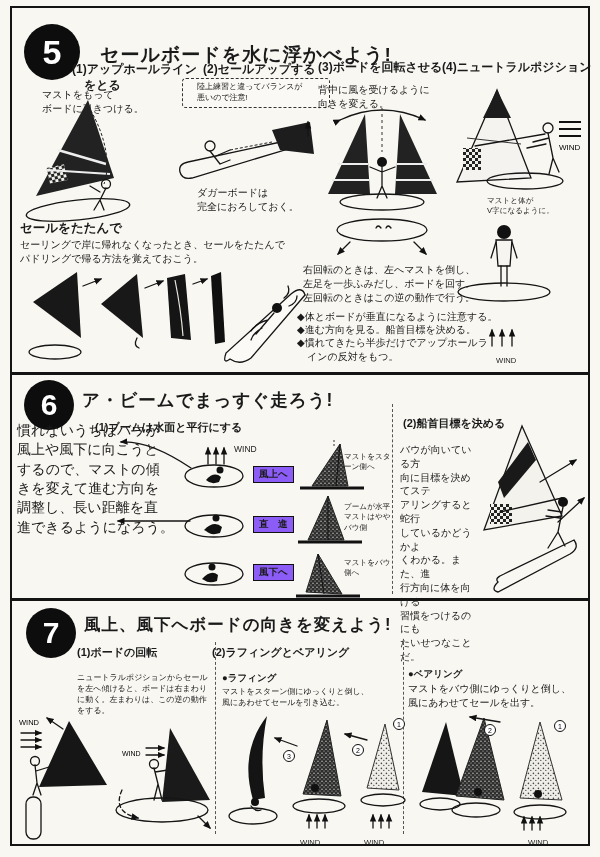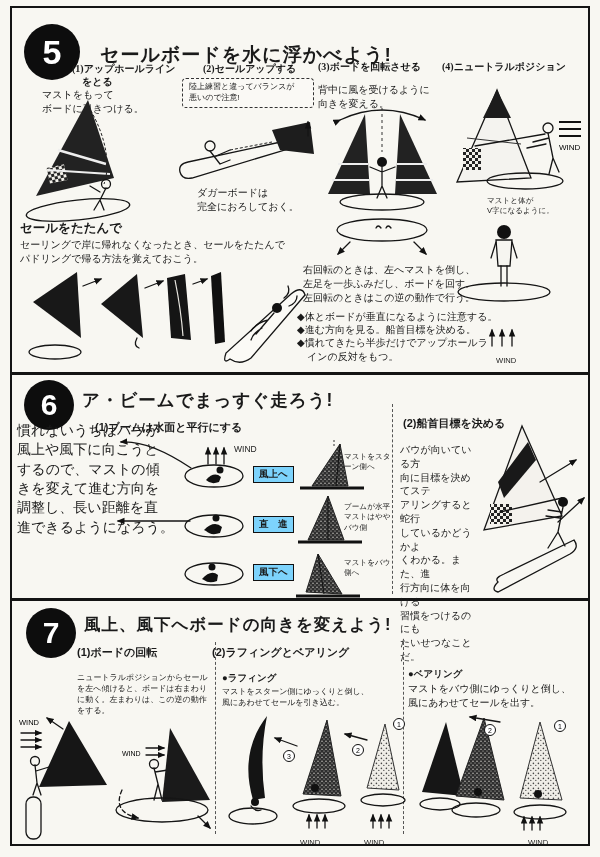--- a/index.html
+++ b/index.html
@@ -5,25 +5,25 @@
   html,body{margin:0;padding:0;background:#e8e6e0;}
   .page{position:relative;width:600px;height:857px;background:#f8f7f2;overflow:hidden;
         font-family:"Liberation Sans","DejaVu Sans",sans-serif;color:#1a1a1a;}
   .abs{position:absolute;}
   .ml{white-space:pre-line;line-height:1.38;}
   .frame{left:10px;top:6px;width:576px;height:836px;border:2px solid #141414;}
   .divider{left:10px;width:580px;height:3px;background:#141414;}
   .vdash{border-left:1px dashed #555;width:0;}
   .sec-circle{background:#0d0d0d;border-radius:50%;color:#fff;display:flex;align-items:center;justify-content:center;font-weight:bold;}
   .sec-title{font-weight:bold;letter-spacing:1px;}
-  .step-title{font-weight:bold;font-size:10px;line-height:1.3;white-space:pre-line;font-family:Liberation Serif, serif;}
+  .step-title{font-weight:bold;font-size:12px;line-height:1.3;white-space:pre-line;}
   .small{font-size:10px;}
   .tiny{font-size:7.6px;}
-  .bubble{border:1px dashed #333;border-radius:4px;padding:3px 6px;font-size:8px;line-height:1.35;background:#faf9f5;white-space:pre-line;}
-  .boxlabel{border:1.2px solid #111;padding:1px 5px;font-size:9.5px;font-weight:bold;background:#7dd3fc;}
+  .bubble{border:1px dashed #333;border-radius:4px;padding:3px 14px;font-size:8px;line-height:1.35;background:#faf9f5;white-space:pre-line;}
+  .boxlabel{border:1.2px solid #111;padding:1px 5px;font-size:9.5px;font-weight:bold;background:#8b5cf6;}
   .h2{font-weight:bold;font-size:11px;}
   .h3{font-weight:bold;font-size:9.5px;}
   svg{overflow:visible;}
   .sk{stroke:#151515;stroke-width:1.3;fill:none;stroke-linecap:round;}
 </style>
 </head>
 <body>
 
 <div class="page">
 

